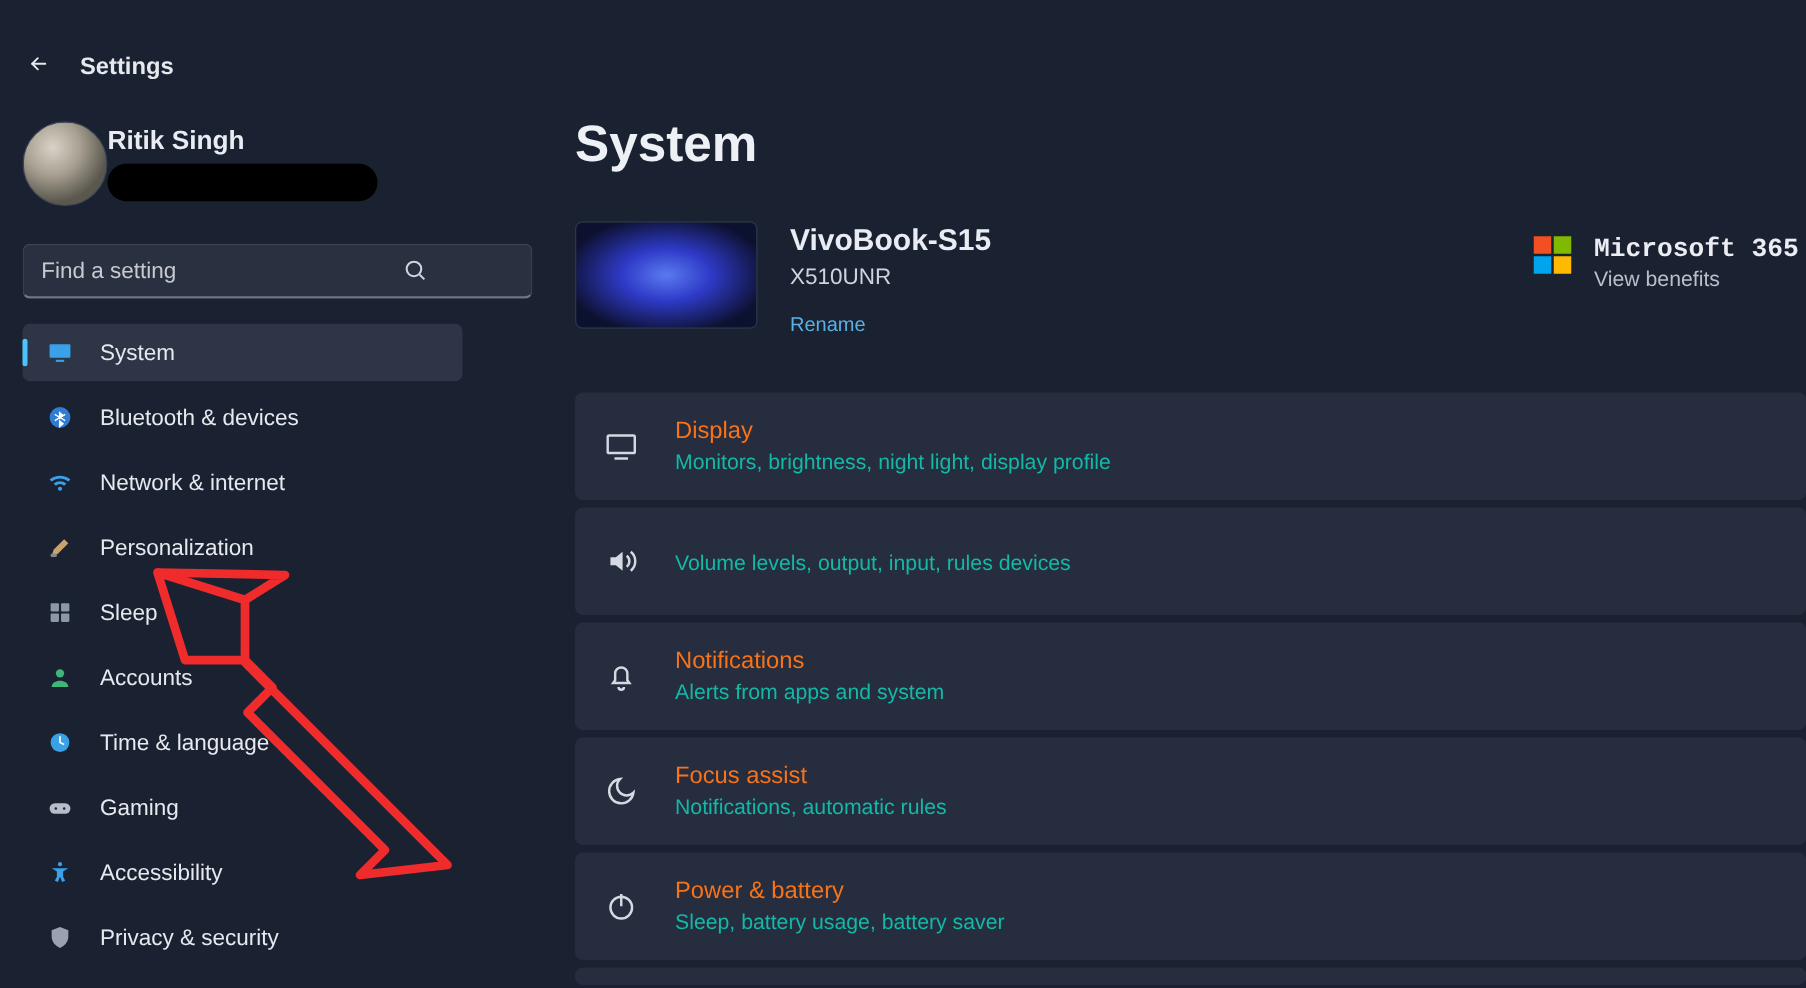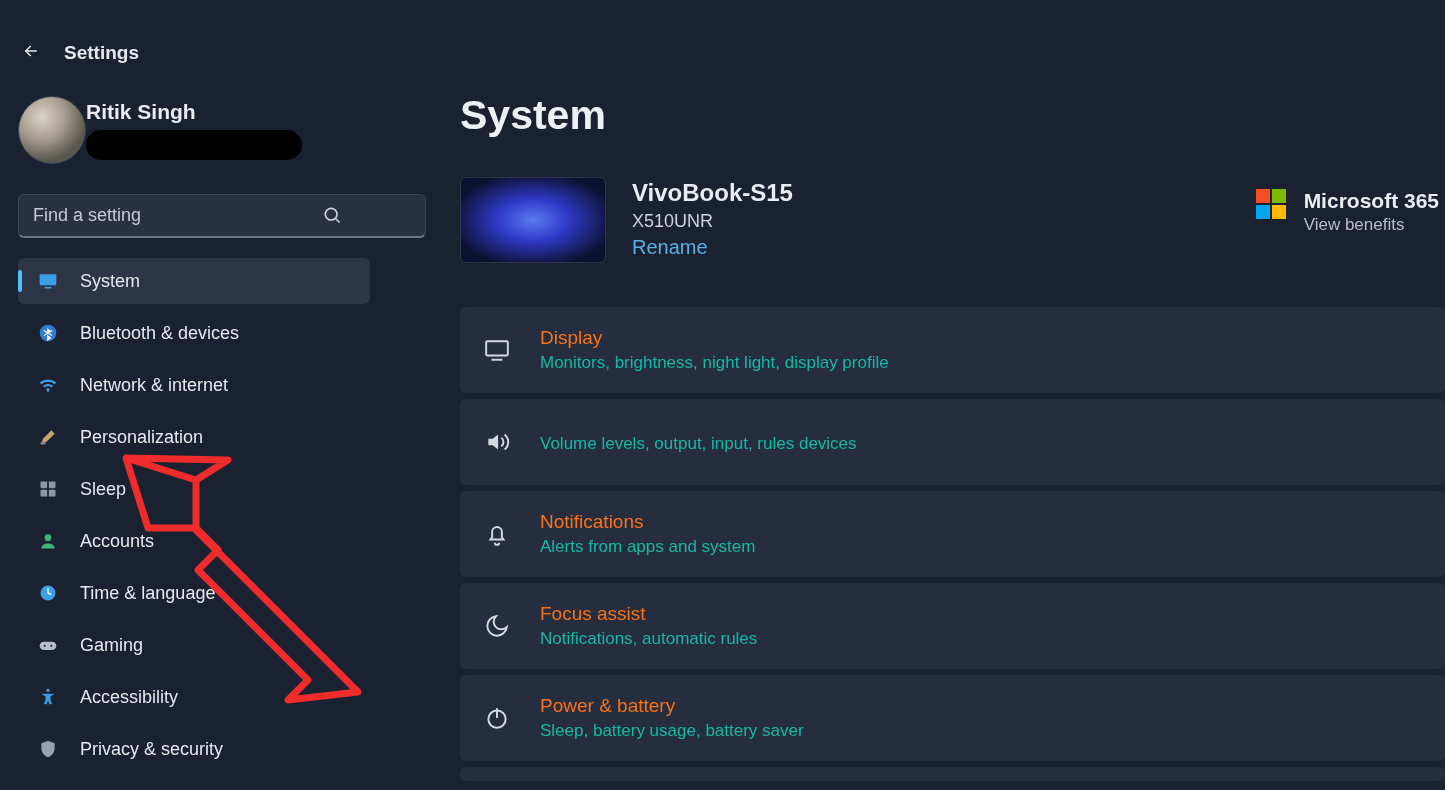--- a/index.html
+++ b/index.html
@@ -107,36 +107,36 @@
   }
   .device-thumb {
     width: 146px; height:86px;
     border:1px solid #2c3649;
     border-radius:6px;
     background: radial-gradient(ellipse at center, #5a7bf0 0%, #2e3ac7 35%, #0d1130 80%);
   }
   .device-texts { padding-top:2px; }
   .device-name { font-size:24px; font-weight:600; color:#e9edf3; }
   .device-model { font-size:18px; color:#cfd3db; margin-top:4px; }
-  .device-rename { font-size:20px; color:#5ab0e6; margin-top:4px; cursor:pointer; }
+  .device-rename { font-size:16px; color:#5ab0e6; margin-top:20px; cursor:pointer; }
   .ms365 {
     margin-left:auto;
     display:flex; align-items:flex-start; gap:18px;
     padding-right:6px;
     padding-top:12px;
   }
   .ms-logo {
     width:30px; height:30px;
     display:grid; grid-template-columns:1fr 1fr; grid-template-rows:1fr 1fr; gap:2px;
   }
   .ms-logo span:nth-child(1){background:#f25022;}
   .ms-logo span:nth-child(2){background:#7fba00;}
   .ms-logo span:nth-child(3){background:#00a4ef;}
   .ms-logo span:nth-child(4){background:#ffb900;}
-  .ms-title{font-size:21px; font-weight:600; color:#eaedf2;}
+  .ms-title{font-size:21px; font-weight:600; color:#eaedf2;font-family:Liberation Mono, monospace;}
   .ms-sub{font-size:17px; color:#b9bec8; margin-top:2px;}
   .cards { display:flex; flex-direction:column; gap:6px; }
   .card {
     background:#252d3f;
     border-radius:6px;
     display:flex; align-items:center;
     gap: 30px;
     padding: 18px 24px 18px 24px;
     min-height:86px;
   }

